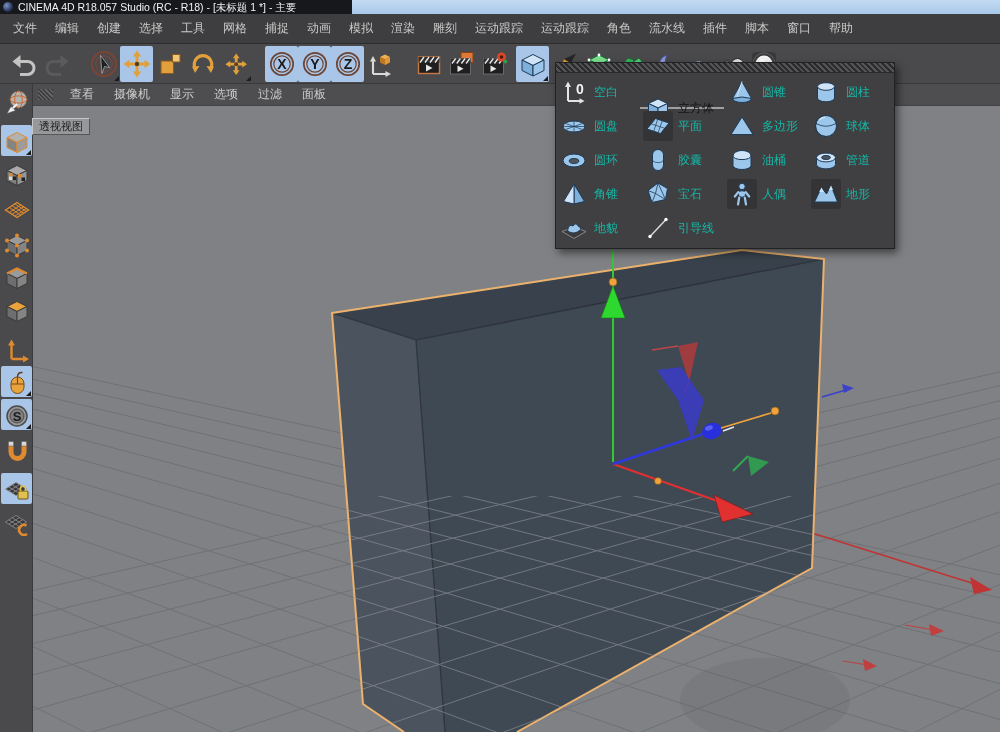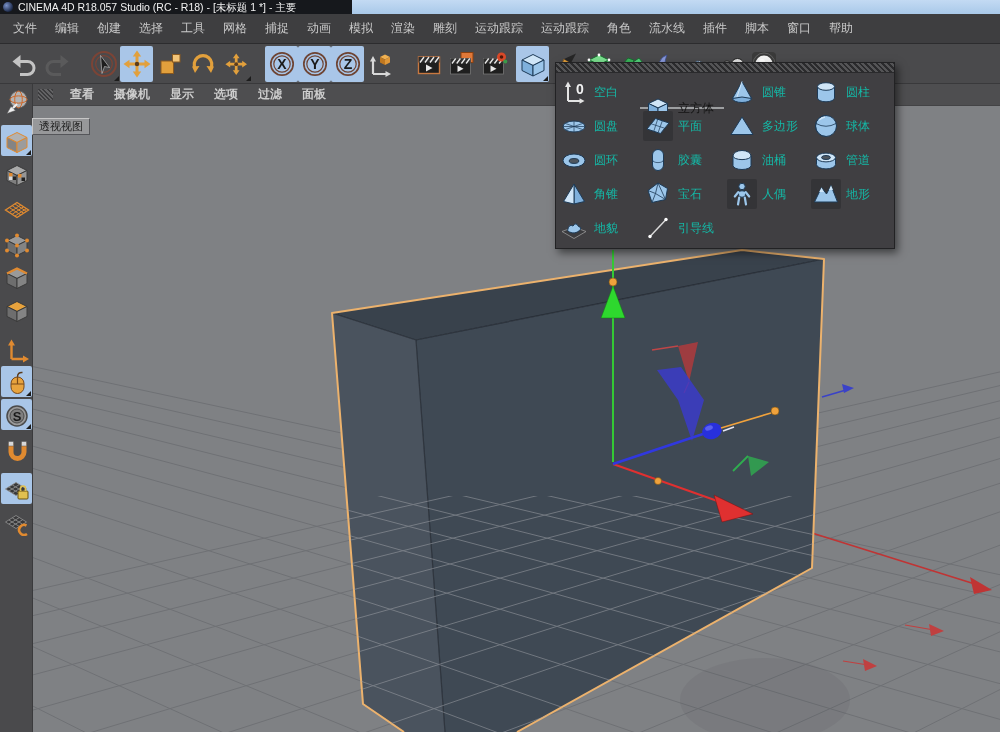--- a/index.html
+++ b/index.html
@@ -34,21 +34,21 @@
   .sidebar{position:absolute;top:84px;left:0;width:33px;height:648px;background:#4a4a4c;
            border-right:1px solid #3a3a3c;box-sizing:border-box;}
   .side-btn{width:31px;height:31px;margin:2px 0 2px 1px;display:flex;align-items:center;
             justify-content:center;border-radius:2px;position:relative;cursor:default;}
   .side-btn.active{background:#a9c6e8;}
   .side-btn.flyout::after{content:'';position:absolute;right:1px;bottom:1px;width:0;height:0;
             border-left:5px solid transparent;border-bottom:5px solid #1c1c1c;}
 
   
   .vpmenu{position:absolute;top:84px;left:33px;width:967px;height:22px;background:#4e4e50;
-          border-bottom:1px solid #434345;display:flex;align-items:center;box-sizing:border-box;font-weight:bold;}
+          border-bottom:1px solid #434345;display:flex;align-items:center;box-sizing:border-box;}
   .grip{width:15px;height:11px;margin:0 7px 0 5px;flex:none;
         background:repeating-linear-gradient(45deg,#74747688 0 1.5px,#3c3c3e 1.5px 3px);}
   .vp-item{color:#cdcdcd;font-size:12px;padding:0 10px;cursor:default;}
 
   
   .scene-wrap{position:absolute;top:106px;left:33px;width:967px;height:626px;}
   svg.scene{display:block;width:967px;height:626px;}
   .view-chip{position:absolute;top:118px;left:32px;z-index:5;background:#97989a;color:#1f1f1f;
              font-size:11px;line-height:13px;padding:1px 6px;
              border-top:1px solid #c6c6c6;border-left:1px solid #c6c6c6;

